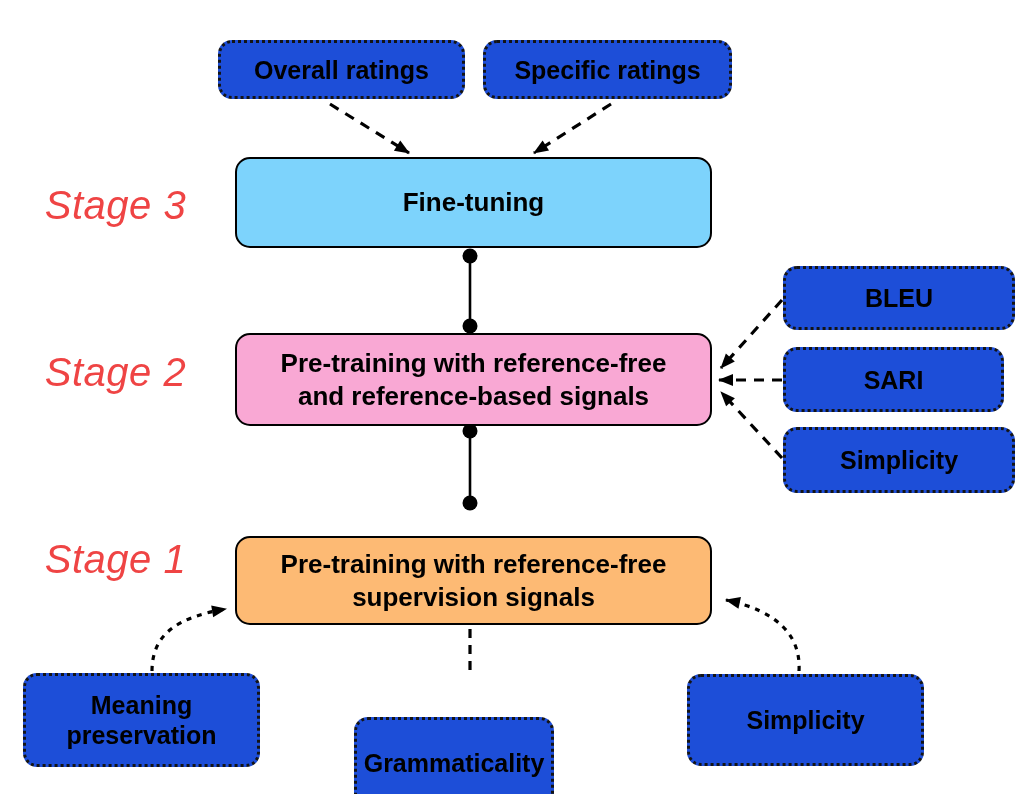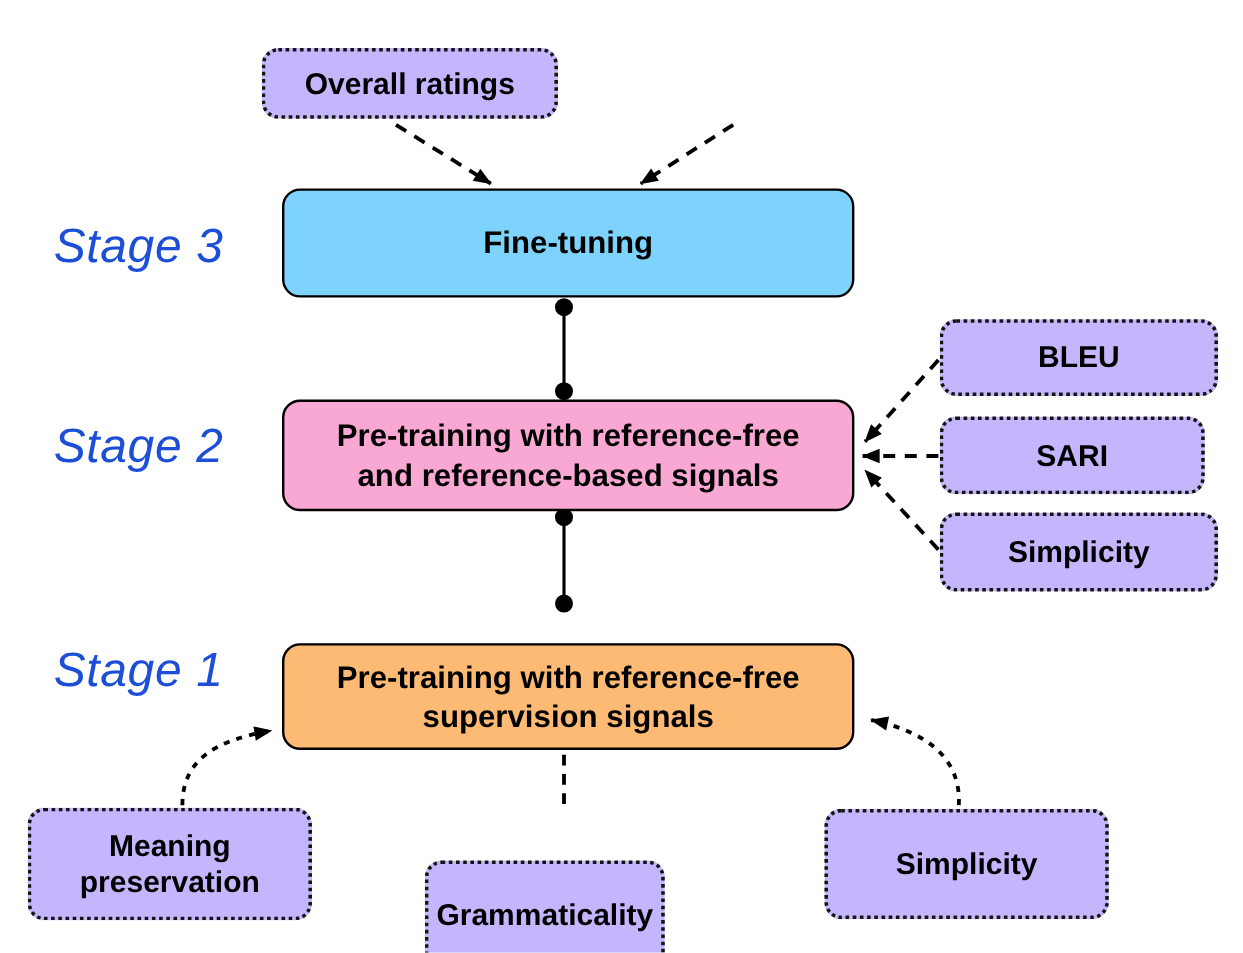--- a/index.html
+++ b/index.html
@@ -5,30 +5,30 @@
   html,body{margin:0;padding:0;background:#ffffff;}
   #canvas{
     position:relative;width:1036px;height:794px;background:#ffffff;
     font-family:"Liberation Sans", sans-serif;overflow:hidden;
   }
   .box{
     position:absolute;display:flex;align-items:center;justify-content:center;
     text-align:center;box-sizing:border-box;color:#000;
   }
   .graybox{
-    background:#c4b5fd;border:3px dotted #141414;border-radius:14px;
+    background:#1d4ed8;border:3px dotted #141414;border-radius:14px;
     font-weight:bold;font-size:25px;line-height:30px;padding:16px 10px;
   }
   .solidbox{
     border:2.5px solid #000;border-radius:15px;
     font-weight:bold;font-size:26px;line-height:33px;padding:4px 18px;
   }
   .stage-label{
     position:absolute;font-style:italic;font-weight:500;font-size:40px;
-    color:#1d4ed8;text-align:center;letter-spacing:0.5px;
+    color:#ef4444;text-align:center;letter-spacing:0.5px;
   }
   #connectors{position:absolute;left:0;top:0;pointer-events:none;}
 </style>
 </head>
 <body>
 
 <div id="canvas">
 
   <svg id="connectors" width="1036" height="794" viewBox="0 0 1036 794">
     <defs>
@@ -58,20 +58,21 @@
     <path d="M 152,671 C 152,634 178,617 226,609" fill="none" stroke="#000" stroke-width="3.2" stroke-dasharray="5 6" marker-end="url(#ah)"></path>
     <line x1="470" y1="670" x2="470" y2="609" stroke="#000" stroke-width="3.2" stroke-dasharray="9 7" marker-end="url(#ah)"></line>
     <path d="M 799,671 C 801,636 778,611 726,600" fill="none" stroke="#000" stroke-width="3.2" stroke-dasharray="5 6" marker-end="url(#ah)"></path>
   </svg>
 
   <div class="stage-label" style="left:28px;top:183px;width:175px;">Stage 3</div>
   <div class="stage-label" style="left:28px;top:350px;width:175px;">Stage 2</div>
   <div class="stage-label" style="left:28px;top:537px;width:175px;">Stage 1</div>
 
   <div class="box graybox" style="left:218px;top:40px;width:247px;height:59px;">Overall ratings</div>
+  <div class="box graybox" style="left:483px;top:40px;width:249px;height:59px;">Specific ratings</div>
 
   <div class="box solidbox" style="left: 235px; top: 157px; width: 477px; height: 91px; background: #7dd3fc;">Fine-tuning</div>
   <div class="box solidbox" style="left: 235px; top: 333px; width: 477px; height: 93px; background: #f9a8d4;">Pre-training with reference-free and reference-based signals</div>
   <div class="box solidbox" style="left: 235px; top: 512px; width: 477px; height: 89px; background: #fdba74; margin-top: 24px;">Pre-training with reference-free supervision signals</div>
 
   <div class="box graybox" style="left:783px;top:266px;width:232px;height:64px;">BLEU</div>
   <div class="box graybox" style="left:783px;top:347px;width:221px;height:65px;">SARI</div>
   <div class="box graybox" style="left:783px;top:427px;width:232px;height:66px;">Simplicity</div>
 
   <div class="box graybox" style="left:23px;top:673px;width:237px;height:94px;">Meaning preservation</div>

